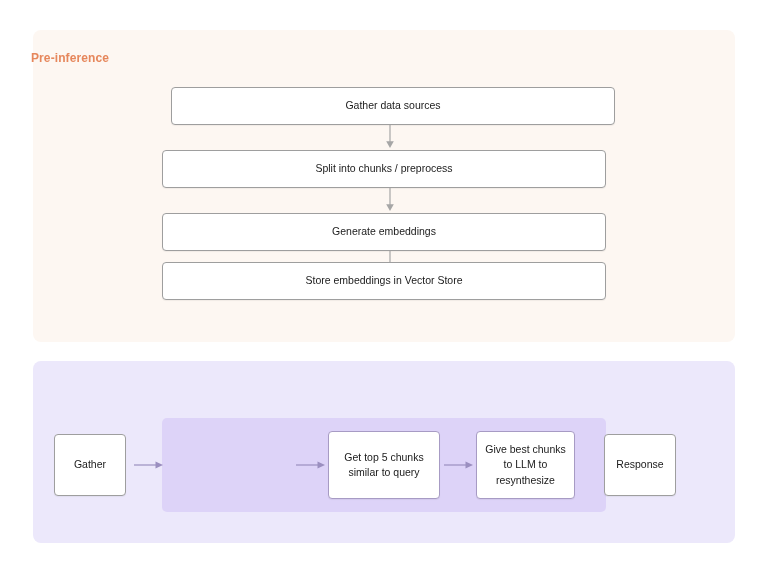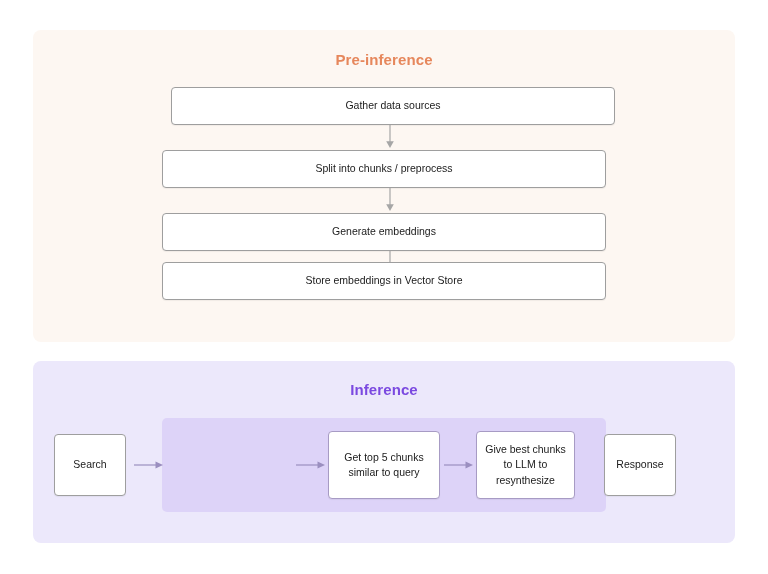--- a/index.html
+++ b/index.html
@@ -38,24 +38,25 @@
     top: 361px;
     width: 702px;
     height: 182px;
     background: #ece8fb;
   }
 
   .panel-title {
     position: absolute;
     left: 0;
     width: 100%;
-    text-align: center;
-    font-size: 15px;
+    text-align: left;
+    font-size: 12px;
     font-weight: bold;
     letter-spacing: 0.1px;
+    padding-left: 31px;
   }
 
   #pre-title { top: 51px; color: #e6875c; }
   #inf-title { top: 381px; color: #7b49e0; }
 
   
   .node {
     position: absolute;
     background: #ffffff;
     border: 1px solid #9e9e9e;
@@ -163,25 +164,24 @@
     <svg width="14" height="24" viewBox="0 0 14 24">
       <line x1="7" y1="0" x2="7" y2="17" stroke="#a6a6a6" stroke-width="1.2"></line>
       <path d="M7 23 L3.2 16.2 L10.8 16.2 Z" fill="#a6a6a6"></path>
     </svg>
   </div>
 
   <div class="node pre-node" id="pre-node-3">Store embeddings in Vector Store</div>
 
   <div class="panel" id="inf-panel"></div>
 
-  <div class="panel-title" id="inf-title">Inference</div>
 
   <div id="inf-inner"></div>
 
-  <div class="node" id="node-query">Search</div>
+  <div class="node" id="node-query">Gather</div>
 
   <div class="h-arrow" id="h-arrow-0">
     <svg width="30" height="14" viewBox="0 0 30 14">
       <line x1="0" y1="7" x2="23" y2="7" stroke="#9b8fc0" stroke-width="1.2"></line>
       <path d="M29 7 L21.5 3.4 L21.5 10.6 Z" fill="#9b8fc0"></path>
     </svg>
   </div>
 
 
   <div class="h-arrow" id="h-arrow-1">

